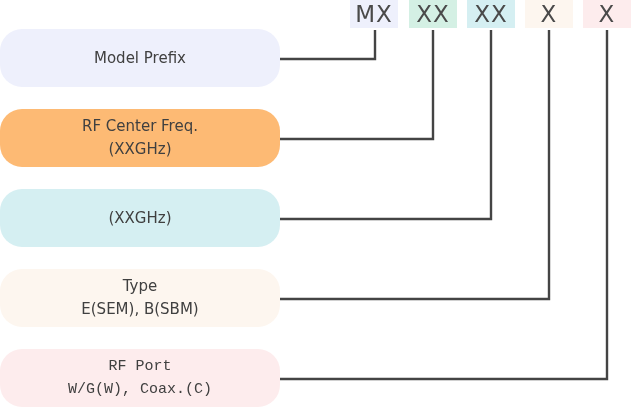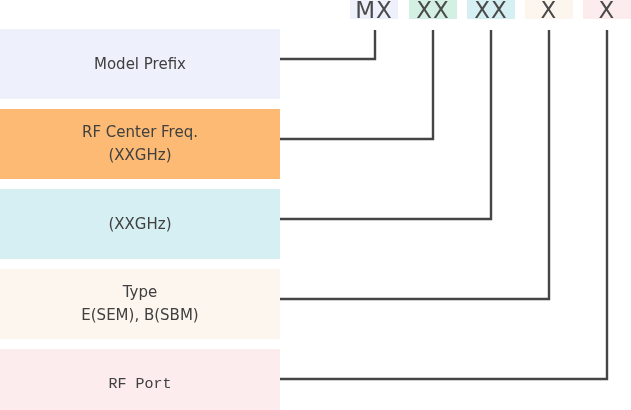--- a/index.html
+++ b/index.html
@@ -1,21 +1,21 @@
 <!DOCTYPE html>
 <html><head>
 <meta charset="utf-8">
 <style>
   html, body { margin:0; padding:0; background:#ffffff; }
   body { width:631px; height:410px; position:relative; overflow:hidden;
          font-family:"DejaVu Sans", "Liberation Sans", sans-serif; color:#3f3f3f; }
-  .code { position:absolute; top:0; height:19px; display:flex; align-items:center; justify-content:center;
+  .code { position:absolute; top:0; height:28px; display:flex; align-items:center; justify-content:center;
           font-size:23px; letter-spacing:1px; color:#4a4a4a; }
-  .label { position:absolute; left:0; width:280px; height:70px; display:flex; flex-direction:column;
-           align-items:center; justify-content:center; font-size:15px; line-height:23px; color:#404040; }
+  .label { position:absolute; left:0; width:280px; height:58px; display:flex; flex-direction:column;
+           align-items:center; justify-content:center; font-size:15px; line-height:23px; color:#404040;border-radius:22px; }
   svg.lines { position:absolute; left:0; top:0; }
 </style>
 </head>
 <body>
 
 <div class="code" style="left: 350px; width: 48px; background: rgb(238, 240, 252);">
     <span>MX</span>
   </div>
 <div class="code" style="left: 409px; width: 48px; background: rgb(212, 240, 228);">
     <span>XX</span>
@@ -39,20 +39,21 @@
 </div>
 <div class="label" style="top: 189px; background: rgb(213, 239, 242);">
   <span>(XXGHz)</span>
 </div>
 <div class="label" style="top: 269px; background: rgb(253, 246, 239);">
   <span>Type</span>
   <span>E(SEM), B(SBM)</span>
 </div>
 <div class="label" style="top: 349px; background: rgb(253, 236, 237); font-family: Liberation Mono, monospace;">
   <span>RF Port</span>
+  <span>W/G(W), Coax.(C)</span>
 </div>
 
 <svg class="lines" width="631" height="410">
   <polyline points="280,59 375,59 375,30" fill="none" stroke-width="2.4" stroke="#444444"></polyline>
   <polyline points="280,139 433,139 433,30" fill="none" stroke-width="2.4" stroke="#444444"></polyline>
   <polyline points="280,219 491,219 491,30" fill="none" stroke-width="2.4" stroke="#444444"></polyline>
   <polyline points="280,299 549,299 549,30" fill="none" stroke-width="2.4" stroke="#444444"></polyline>
   <polyline points="280,379 607,379 607,30" fill="none" stroke-width="2.4" stroke="#444444"></polyline>
 </svg>
 

